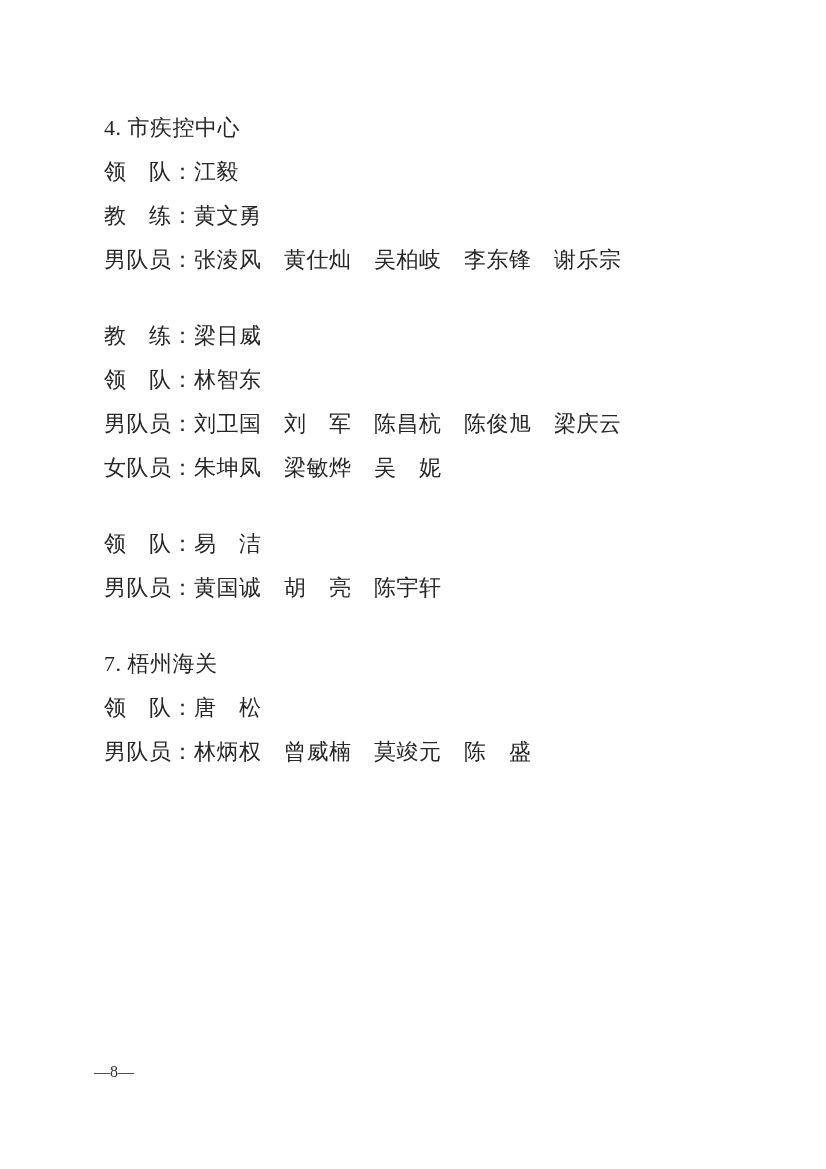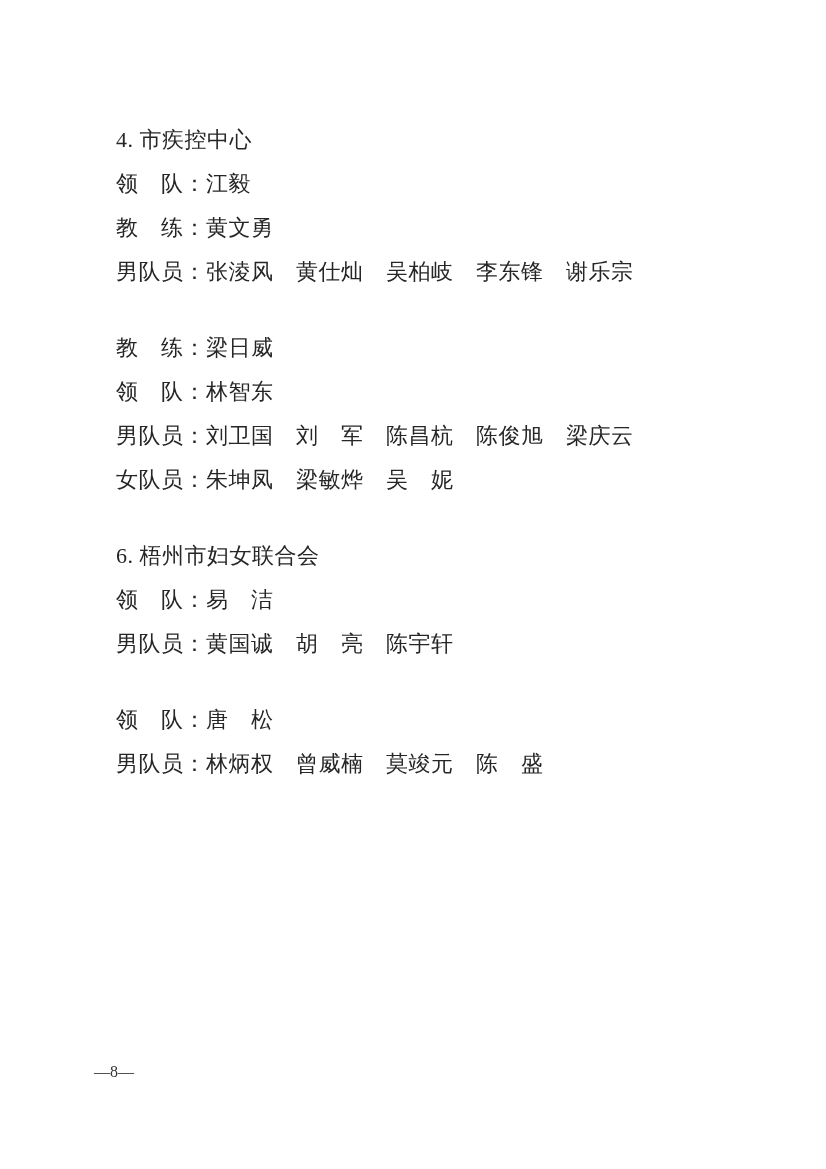--- a/index.html
+++ b/index.html
@@ -19,21 +19,21 @@
     position: absolute;
     inset: 0;
     background: #ffffff;
   }
   .content {
     position: absolute;
     left: 100px;
     top: 102px;
     right: 70px;
   }
-  .team { margin: 16px; }
+  .team { margin: 4px; }
   .team + .team { margin-top: 32px; }
   .line {
     margin: 0;
     font-size: 22px;
     line-height: 44px;
     white-space: pre-wrap;
     letter-spacing: 0.5px;
   }
   .footer {
     position: absolute;
@@ -58,26 +58,26 @@
     </section>
 
     <section class="team">
       <p class="line"><span>教　练：</span><span>梁日威</span></p>
       <p class="line"><span>领　队：</span><span>林智东</span></p>
       <p class="line"><span>男队员：</span><span>刘卫国　刘　军　陈昌杭　陈俊旭　梁庆云</span></p>
       <p class="line"><span>女队员：</span><span>朱坤凤　梁敏烨　吴　妮</span></p>
     </section>
 
     <section class="team">
-      <p class="line">6. 梧州市妇女联合会</p>
       <p class="line"><span>领　队：</span><span>易　洁</span></p>
       <p class="line"><span>男队员：</span><span>黄国诚　胡　亮　陈宇轩</span></p>
     </section>
 
     <section class="team">
+      <p class="line">7. 梧州海关</p>
       <p class="line"><span>领　队：</span><span>唐　松</span></p>
       <p class="line"><span>男队员：</span><span>林炳权　曾威楠　莫竣元　陈　盛</span></p>
     </section>
 
   </div>
 
   <div class="footer">—8—</div>
 </div>
 
 </body></html>

